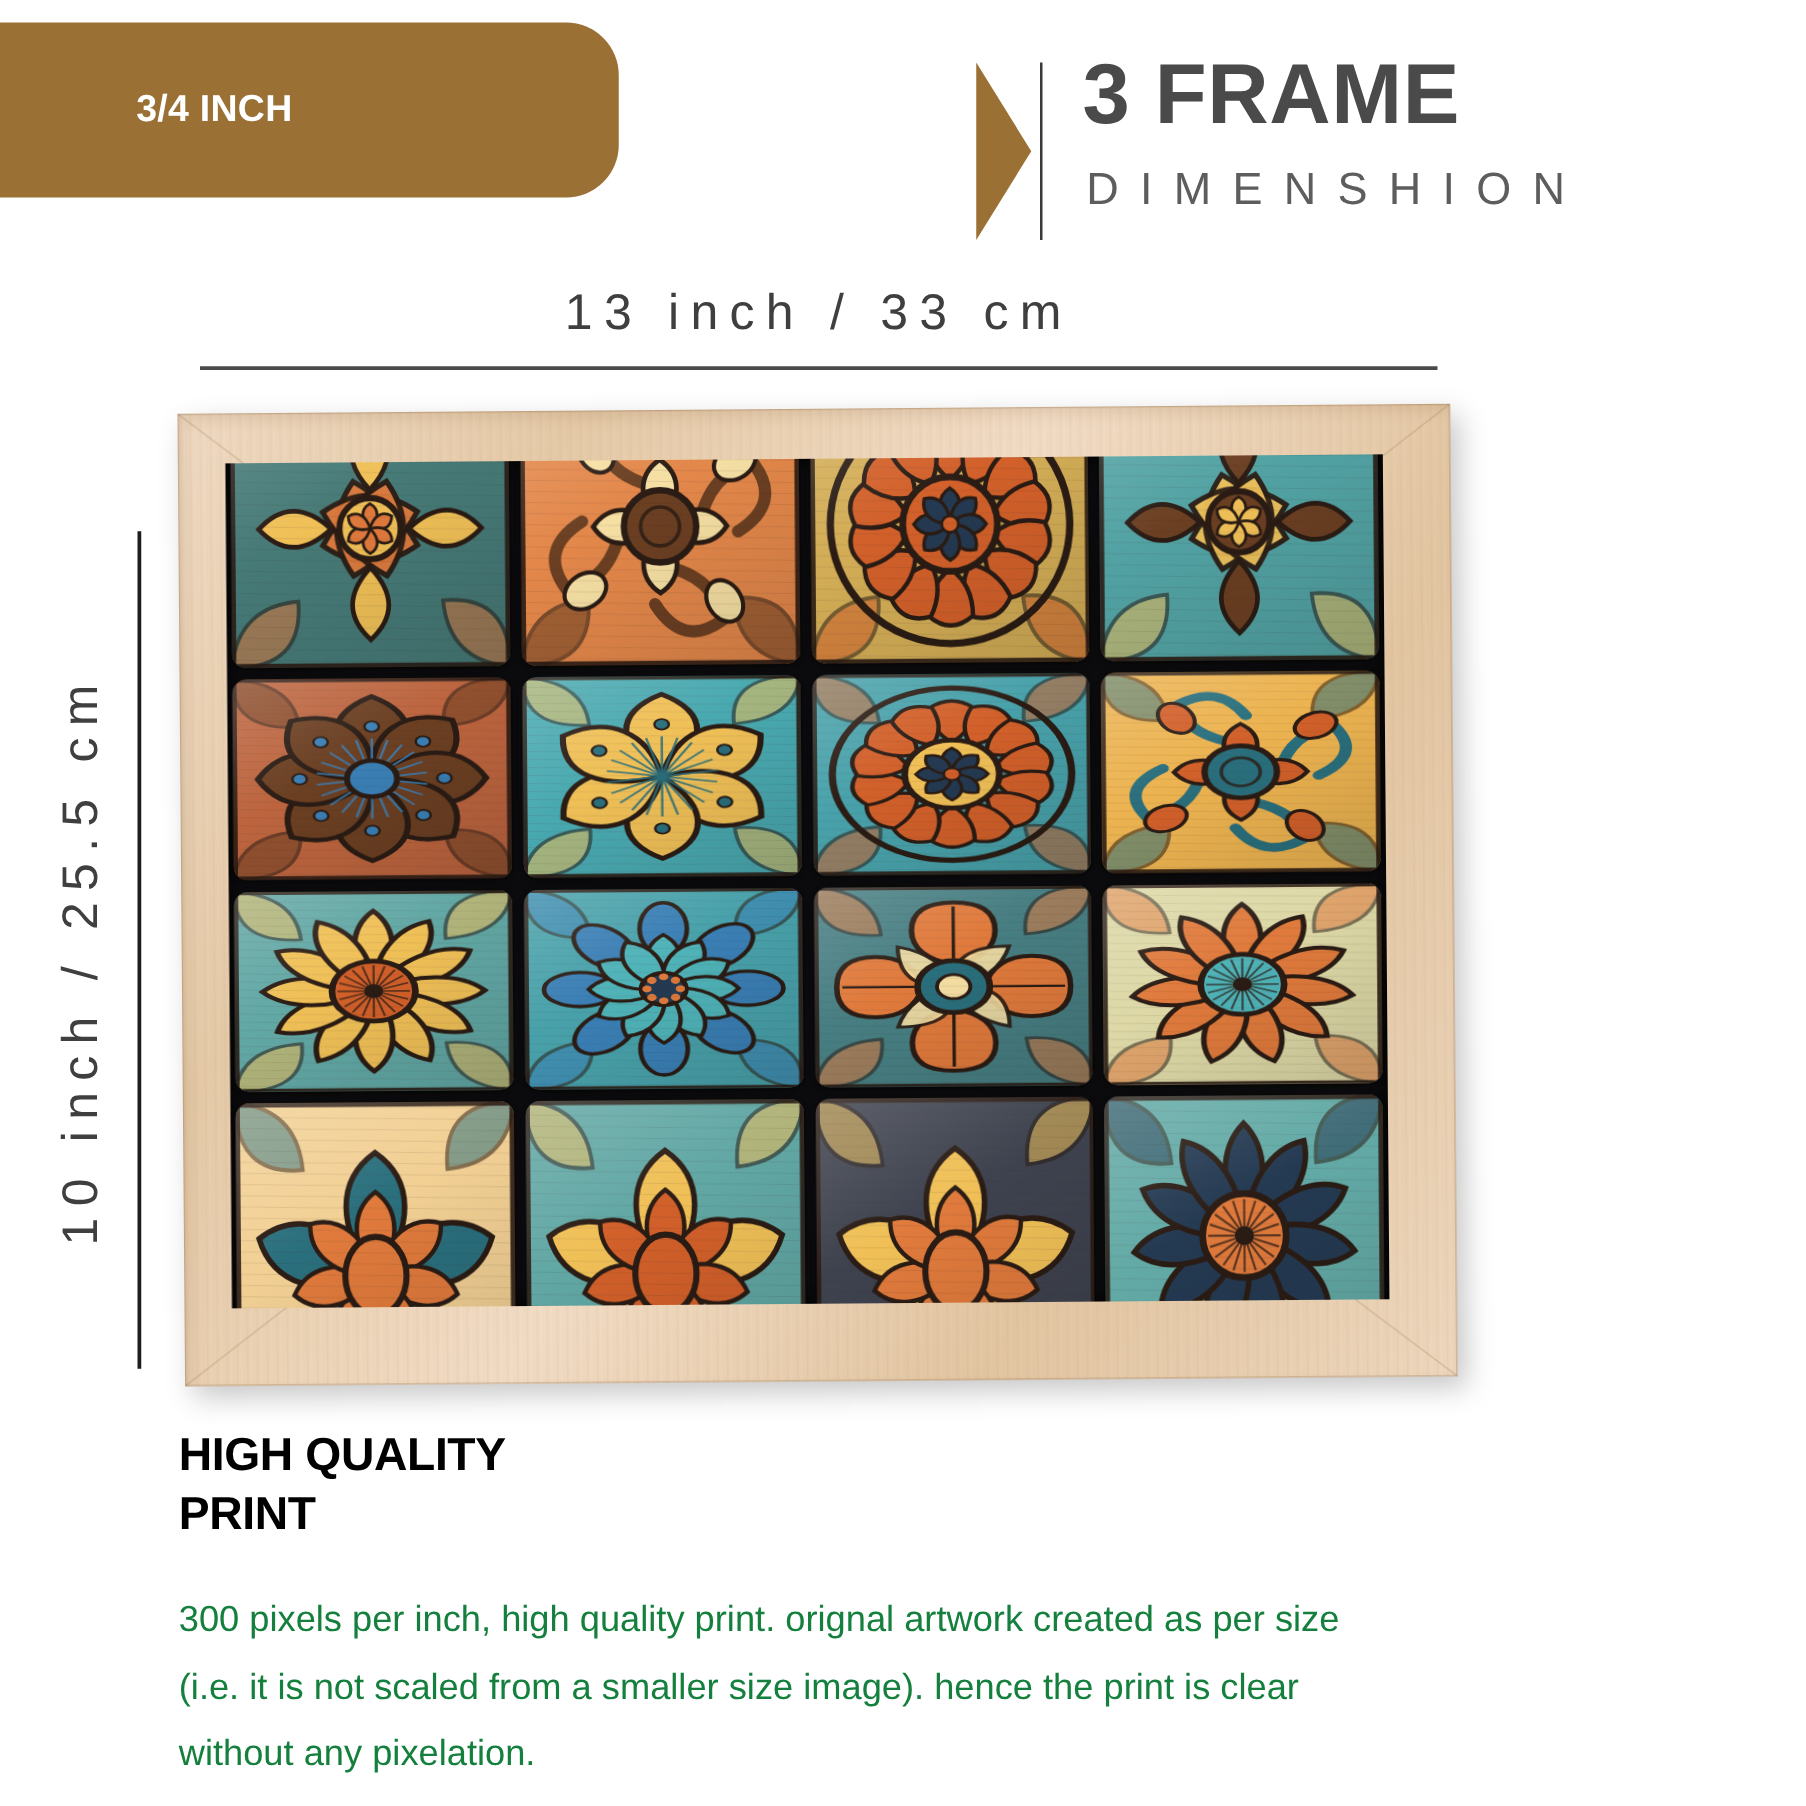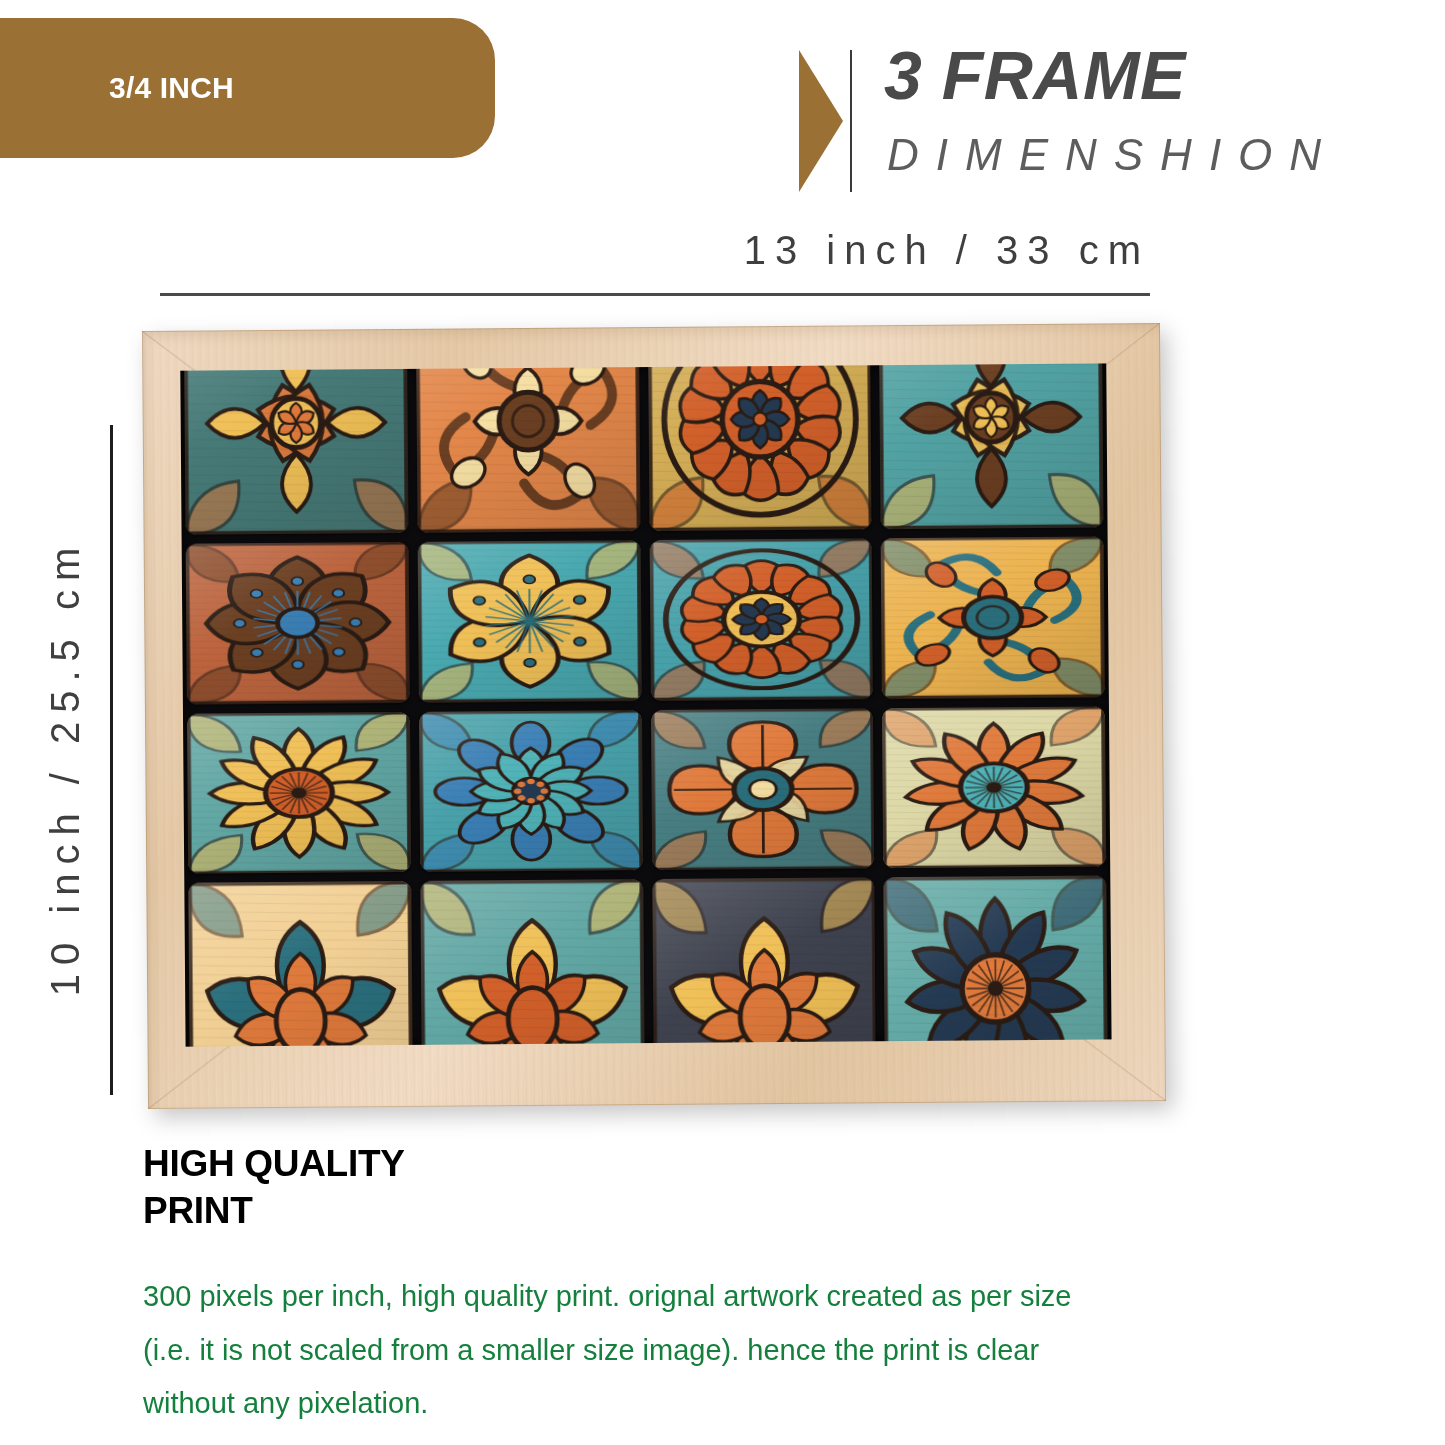--- a/index.html
+++ b/index.html
@@ -26,22 +26,22 @@
   }
   #frame-included-badge .bl {
     font-size: 30px; font-weight: bold;
     letter-spacing: .2px; line-height: 1.36;
     white-space: nowrap;
     margin-left: 34px;
   }
 
   
   #header-block {
-    position: absolute; right: 26px; top: 42px;
-    width: 620px; height: 150px; font-style: italic;
+    position: absolute; right: 44px; top: 42px;
+    width: 620px; height: 150px;
   }
   #header-arrow-wrap {
     position: absolute; left: 0; top: 8px;
     width: 60px; height: 142px;
   }
   #header-arrow-tri {
     position: absolute; left: 0; top: 0;
     width: 0; height: 0;
     border-left: 44px solid #9a7035;
     border-top: 71px solid transparent;
@@ -52,30 +52,30 @@
     width: 2px; height: 142px; background: #3a3a3a;
   }
   #header-title {
     position: absolute; left: 85px; top: -6px;
     font-size: 68px; font-weight: bold;
     color: #4a4a4a; letter-spacing: .5px;
     white-space: nowrap;
   }
   #header-subtitle {
     position: absolute; left: 88px; top: 88px;
-    font-size: 44px; font-weight: 400;
+    font-size: 36px; font-weight: 400;
     color: #5d5d5d; letter-spacing: 17px;
     white-space: nowrap;
   }
 
   
   #width-dim-label {
     position: absolute; left: 160px; top: 228px;
     width: 990px;
-    text-align: right;
+    text-align: center;
     font-size: 40px; color: #3f3f3f;
     letter-spacing: 9px;
     white-space: nowrap;
   }
   #width-dim-rule {
     position: absolute; left: 160px; top: 293px;
     width: 990px; height: 3px; background: #4a4a4a;
   }
 
   

